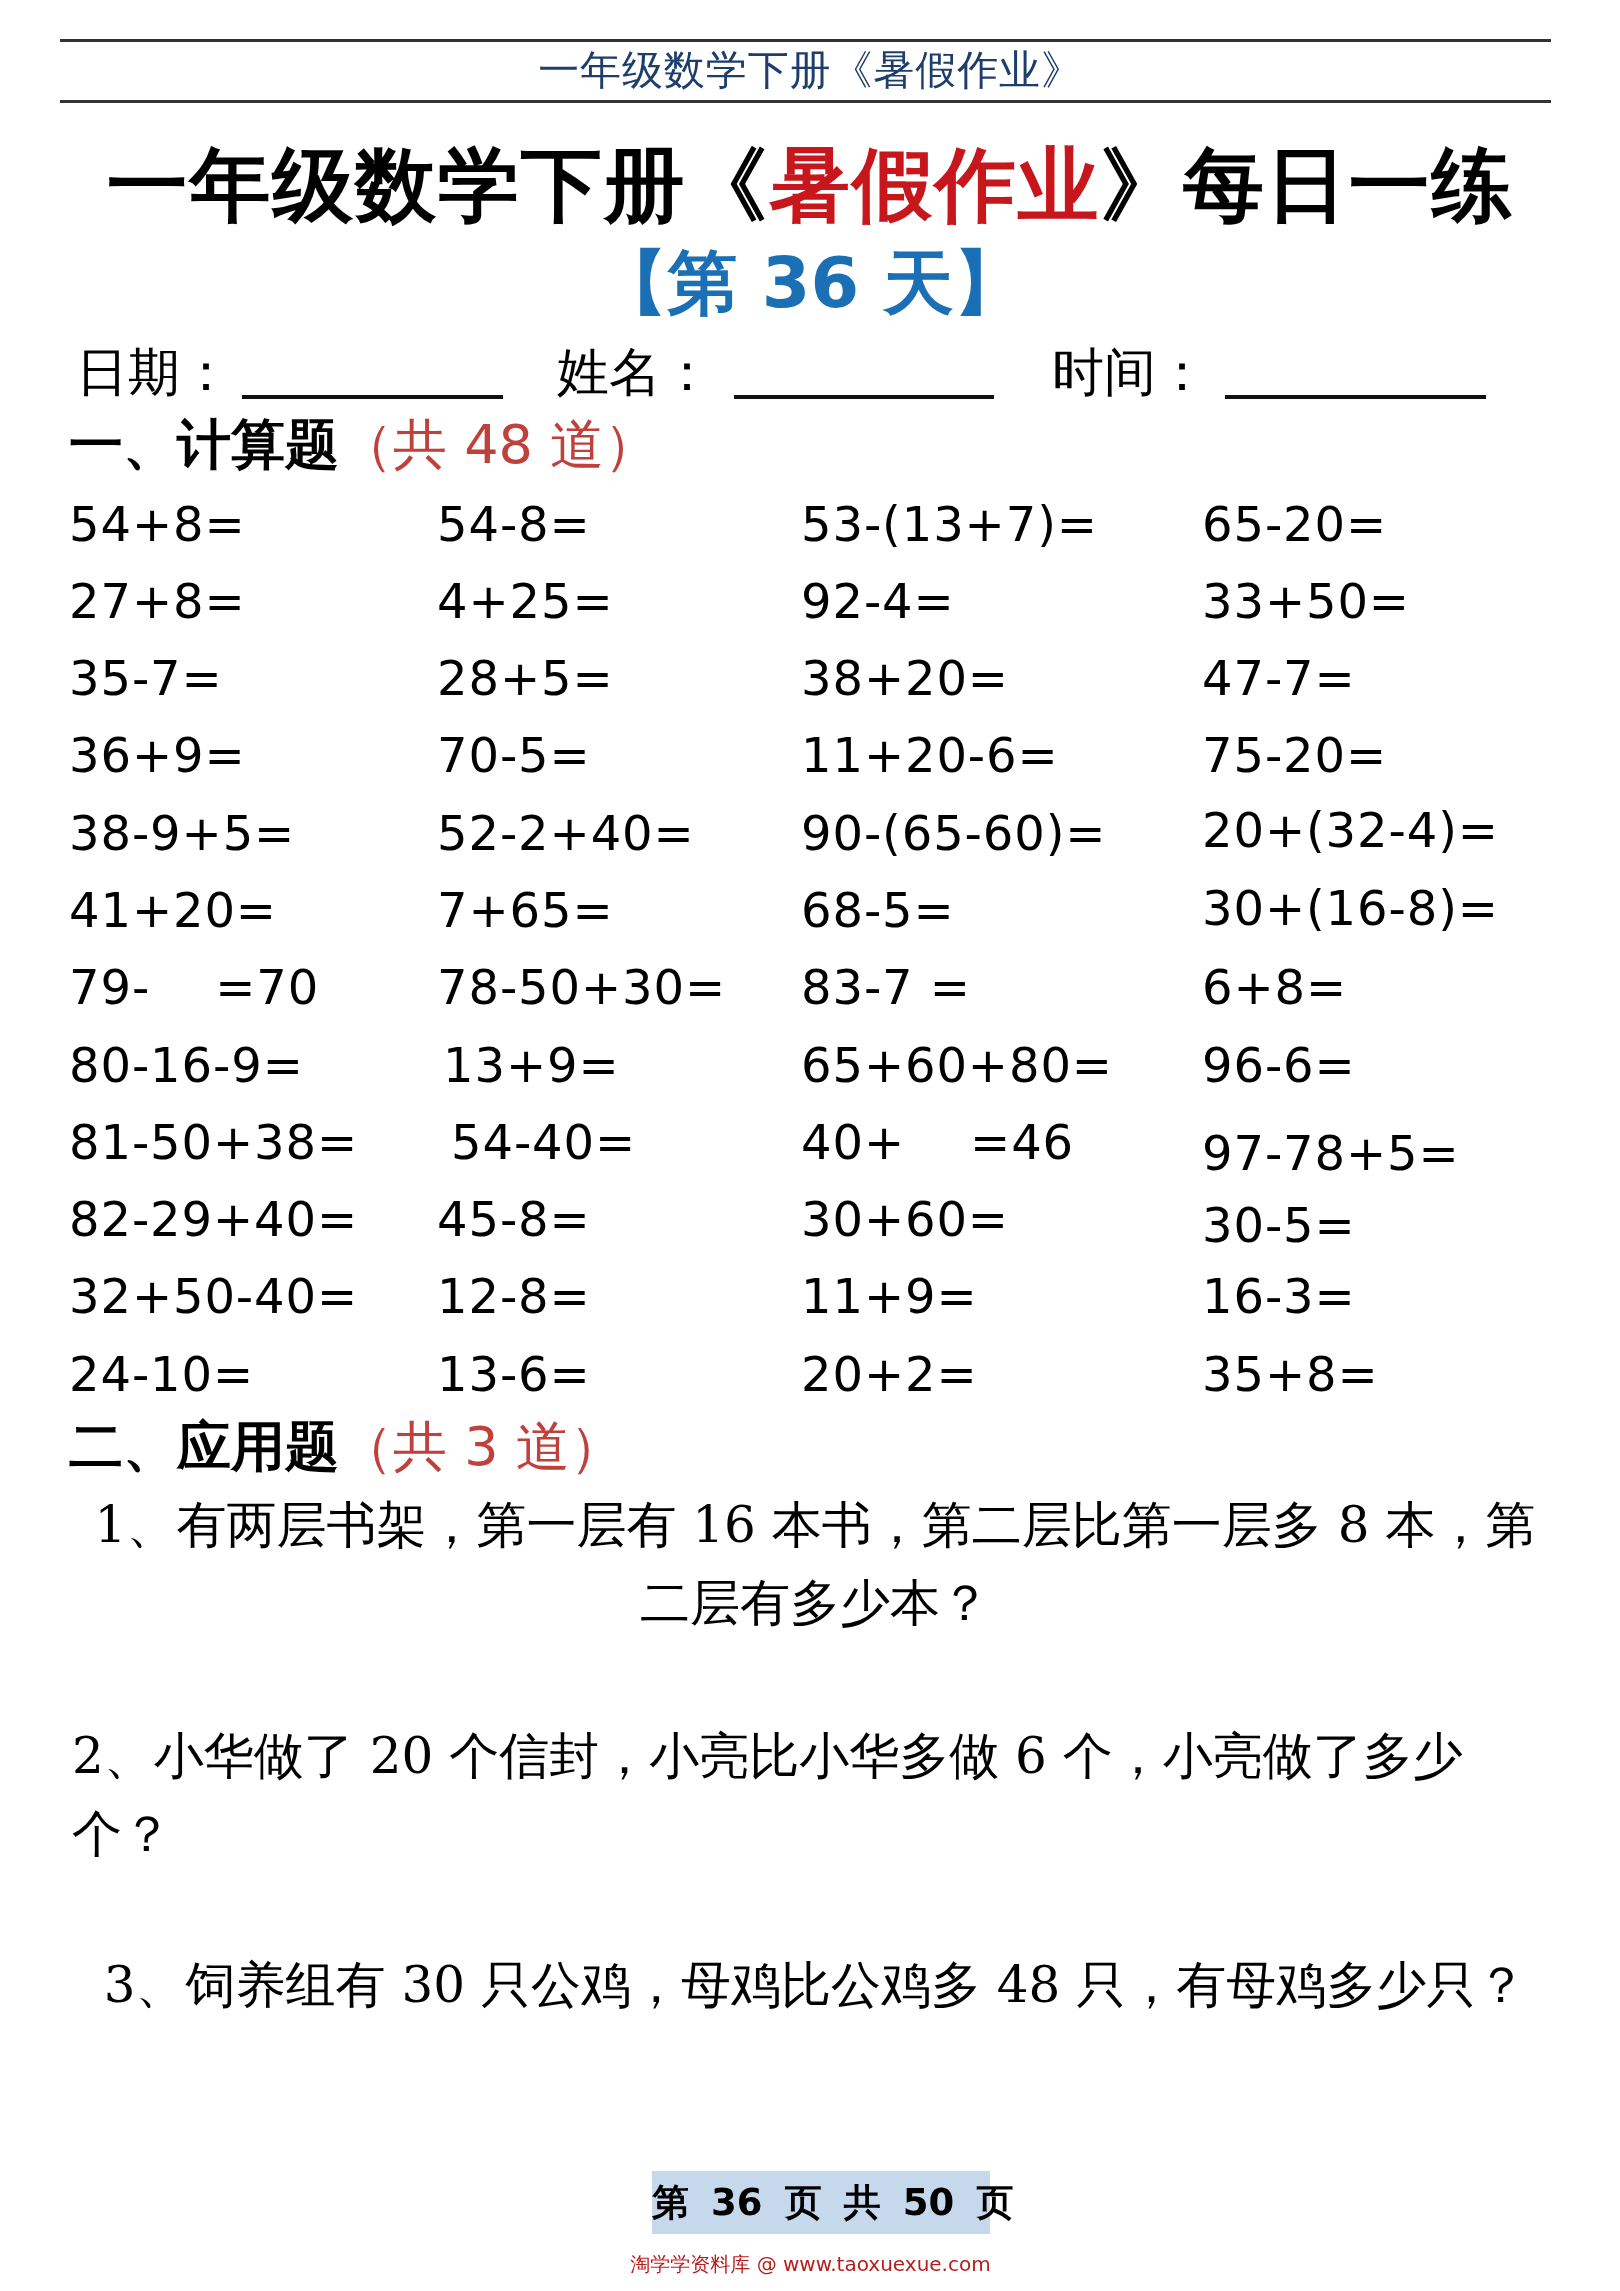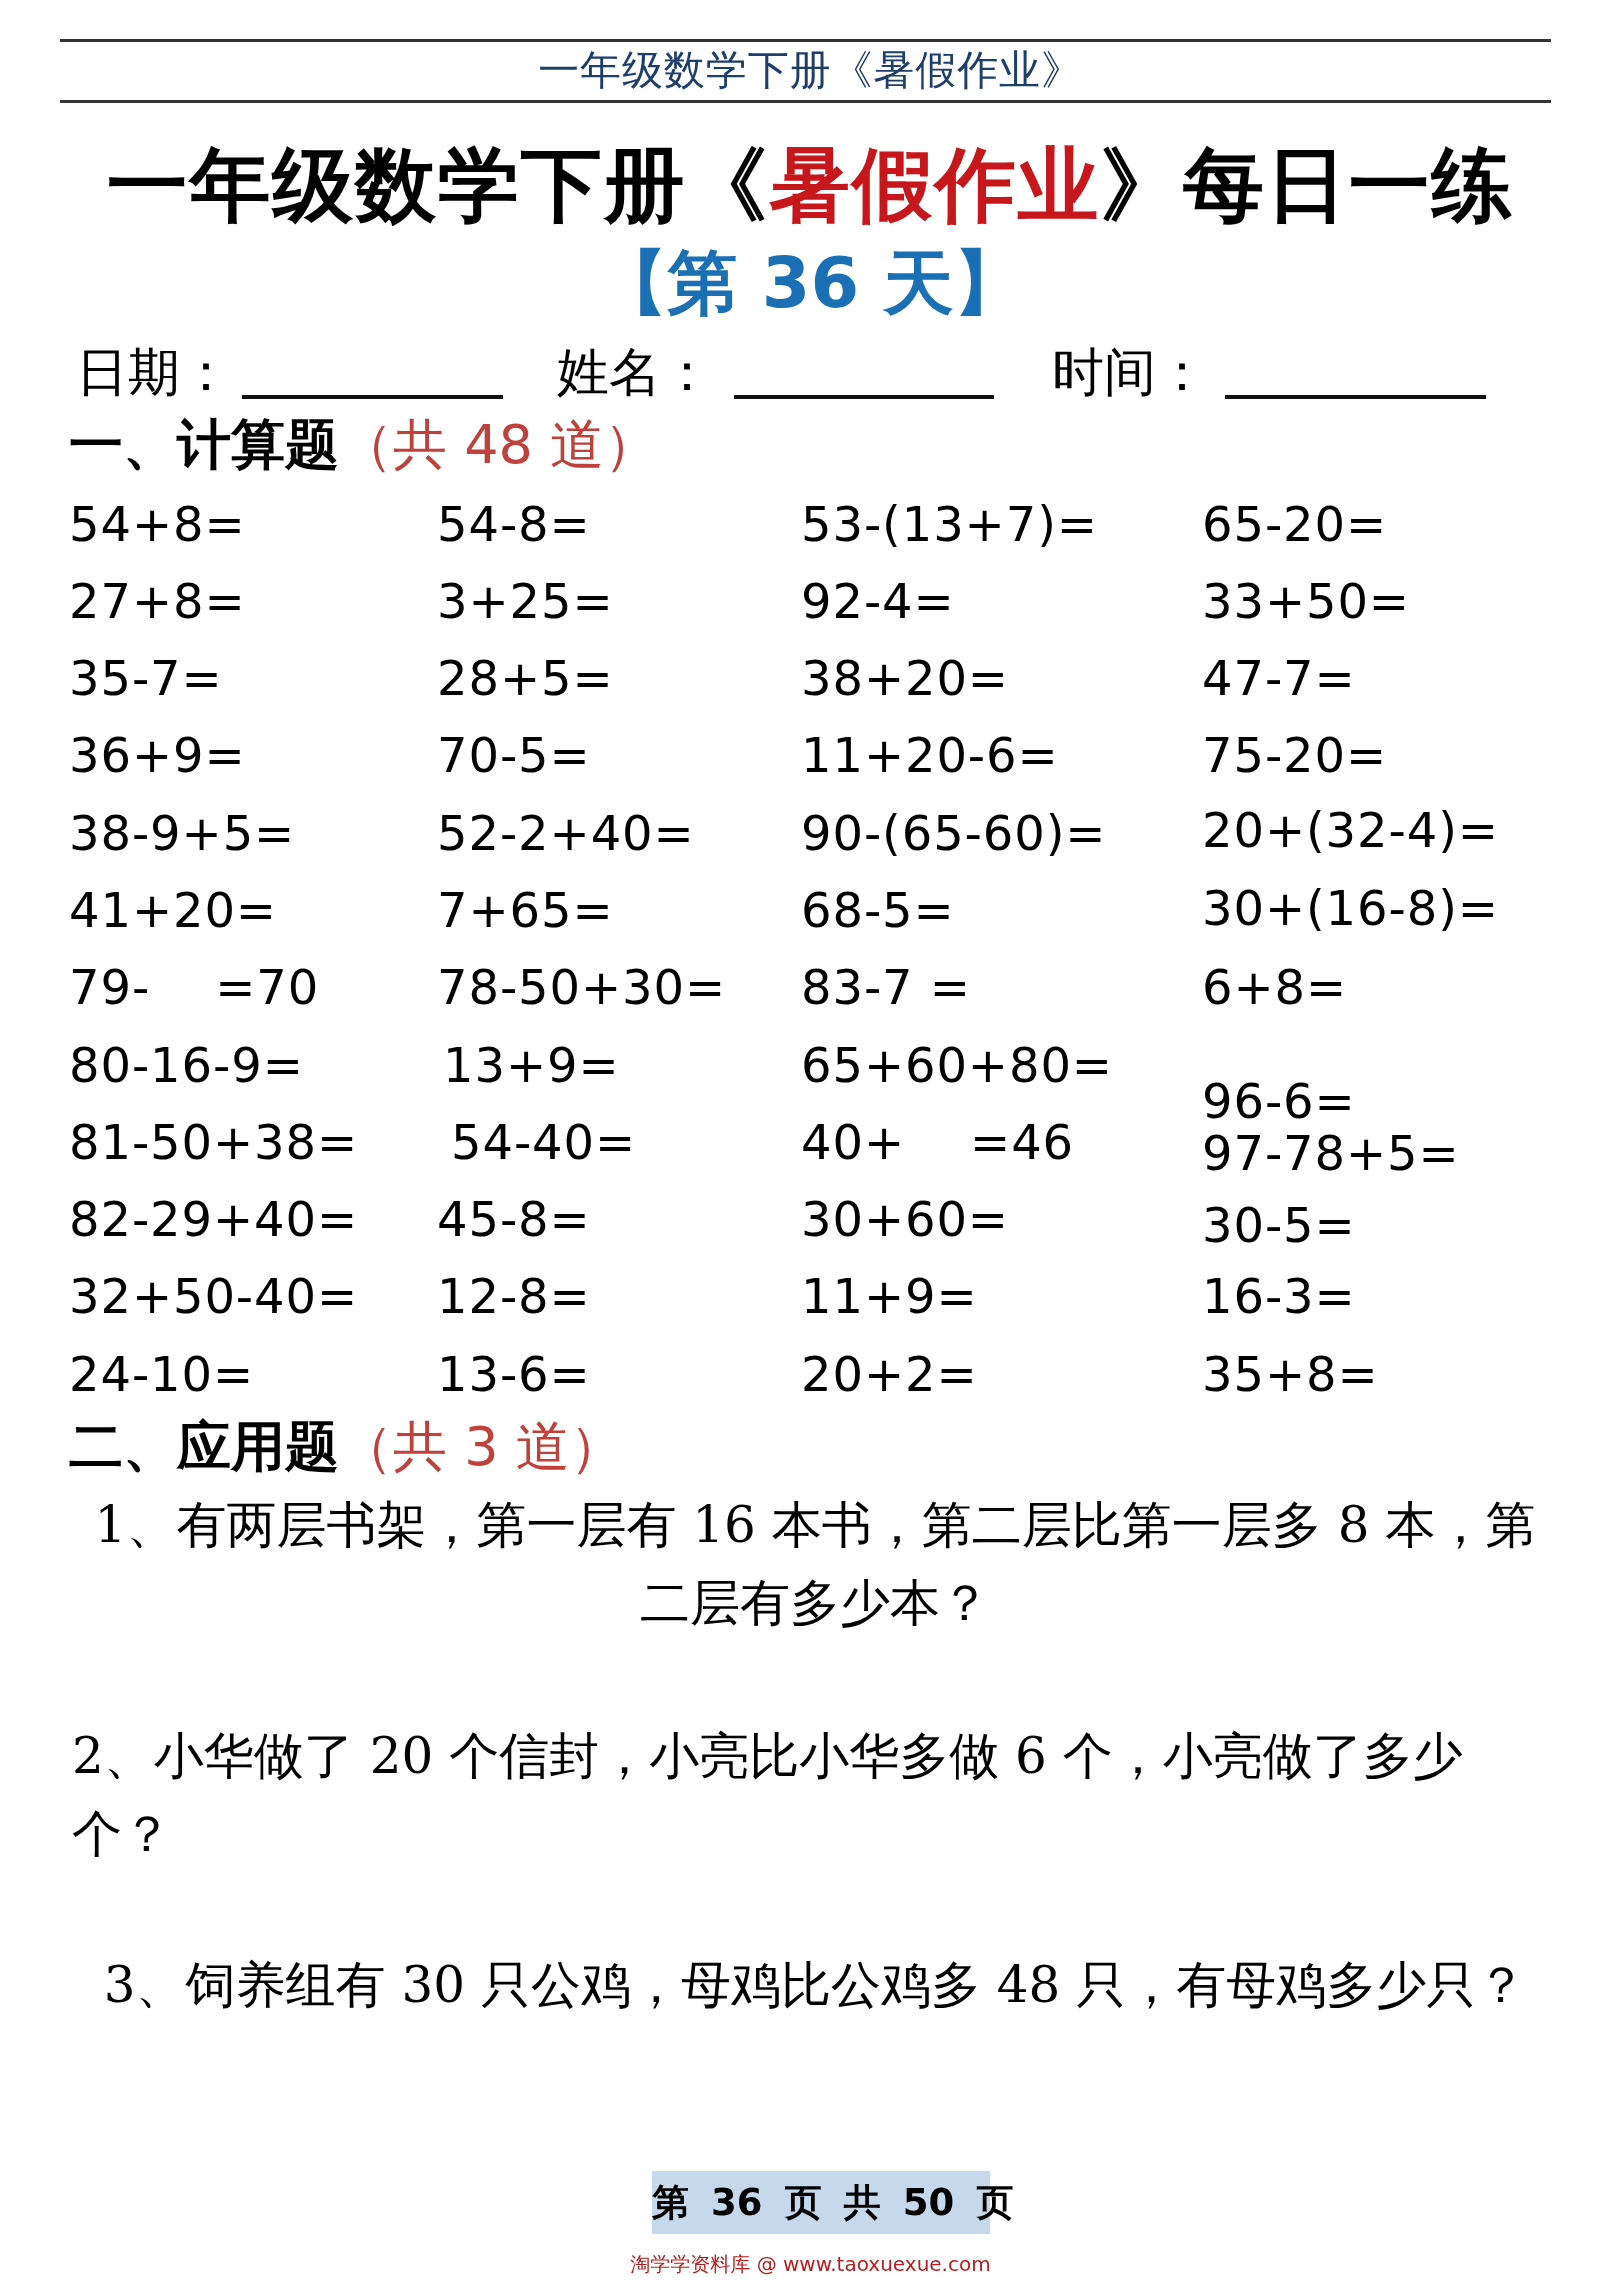--- a/index.html
+++ b/index.html
@@ -54,21 +54,21 @@
 <div class="abs section-head" style="left:69px; top:412px;"><span>一、计算题</span><span class="count">（共 48 道）</span></div>
 
 <div>
 
   <div class="abs eq" style="left:69px; top:495px;">54+8=</div>
   <div class="abs eq" style="left:437px; top:495px;">54-8=</div>
   <div class="abs eq" style="left:801px; top:495px;">53-(13+7)=</div>
   <div class="abs eq" style="left:1202px; top:495px;">65-20=</div>
 
   <div class="abs eq" style="left:69px; top:572px;">27+8=</div>
-  <div class="abs eq" style="left:437px; top:572px;">3+25=</div>
+  <div class="abs eq" style="left:437px; top:572px;">4+25=</div>
   <div class="abs eq" style="left:801px; top:572px;">92-4=</div>
   <div class="abs eq" style="left:1202px; top:572px;">33+50=</div>
 
   <div class="abs eq" style="left:69px; top:649px;">35-7=</div>
   <div class="abs eq" style="left:437px; top:649px;">28+5=</div>
   <div class="abs eq" style="left:801px; top:649px;">38+20=</div>
   <div class="abs eq" style="left:1202px; top:649px;">47-7=</div>
 
   <div class="abs eq" style="left:69px; top:726px;">36+9=</div>
   <div class="abs eq" style="left:437px; top:726px;">70-5=</div>
@@ -86,21 +86,21 @@
   <div class="abs eq" style="left:1202px; top:879px;">30+(16-8)=</div>
 
   <div class="abs eq" style="left:69px; top:958px;">79-　 =70</div>
   <div class="abs eq" style="left:437px; top:958px;">78-50+30=</div>
   <div class="abs eq" style="left:801px; top:958px;">83-7 =</div>
   <div class="abs eq" style="left:1202px; top:958px;">6+8=</div>
 
   <div class="abs eq" style="left:69px; top:1036px;">80-16-9=</div>
   <div class="abs eq" style="left:443px; top:1036px;">13+9=</div>
   <div class="abs eq" style="left:801px; top:1036px;">65+60+80=</div>
-  <div class="abs eq" style="left:1202px; top:1036px;margin-top:36px;">96-6=</div>
+  <div class="abs eq" style="left:1202px; top:1036px;">96-6=</div>
 
   <div class="abs eq" style="left:69px; top:1113px;">81-50+38=</div>
   <div class="abs eq" style="left:451px; top:1113px;">54-40=</div>
   <div class="abs eq" style="left:801px; top:1113px;">40+　 =46</div>
   <div class="abs eq" style="left:1202px; top:1124px;">97-78+5=</div>
 
   <div class="abs eq" style="left:69px; top:1190px;">82-29+40=</div>
   <div class="abs eq" style="left:437px; top:1190px;">45-8=</div>
   <div class="abs eq" style="left:801px; top:1190px;">30+60=</div>
   <div class="abs eq" style="left:1202px; top:1196px;">30-5=</div>

